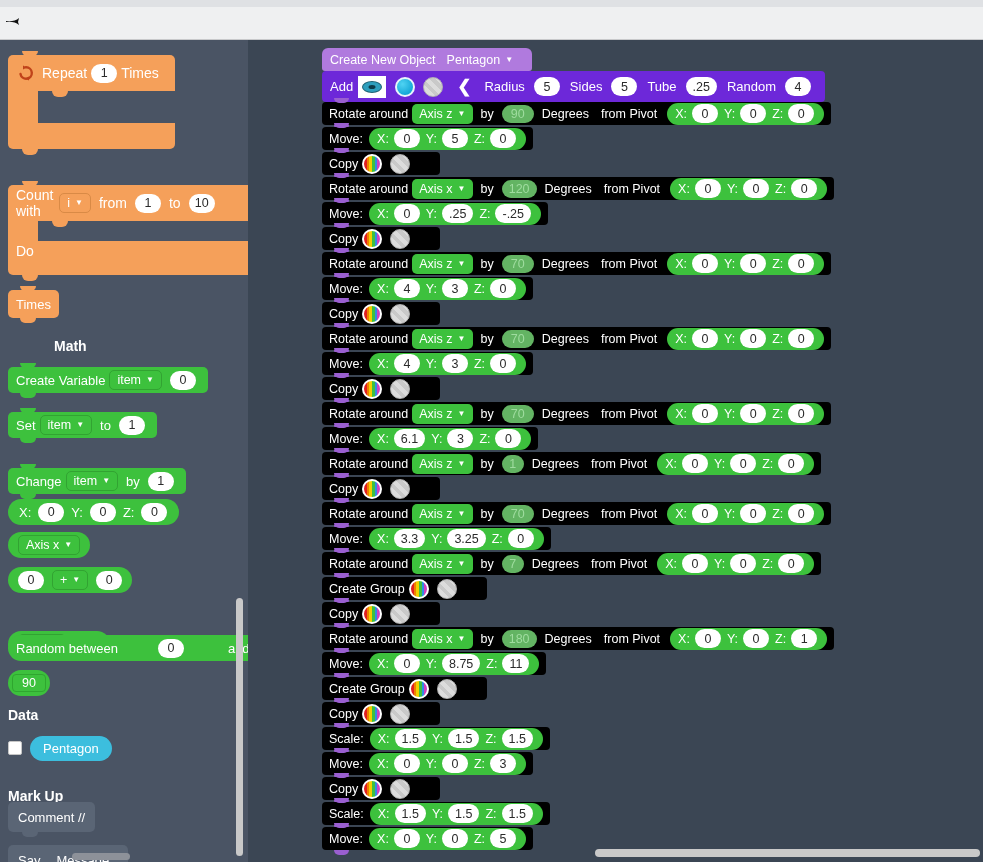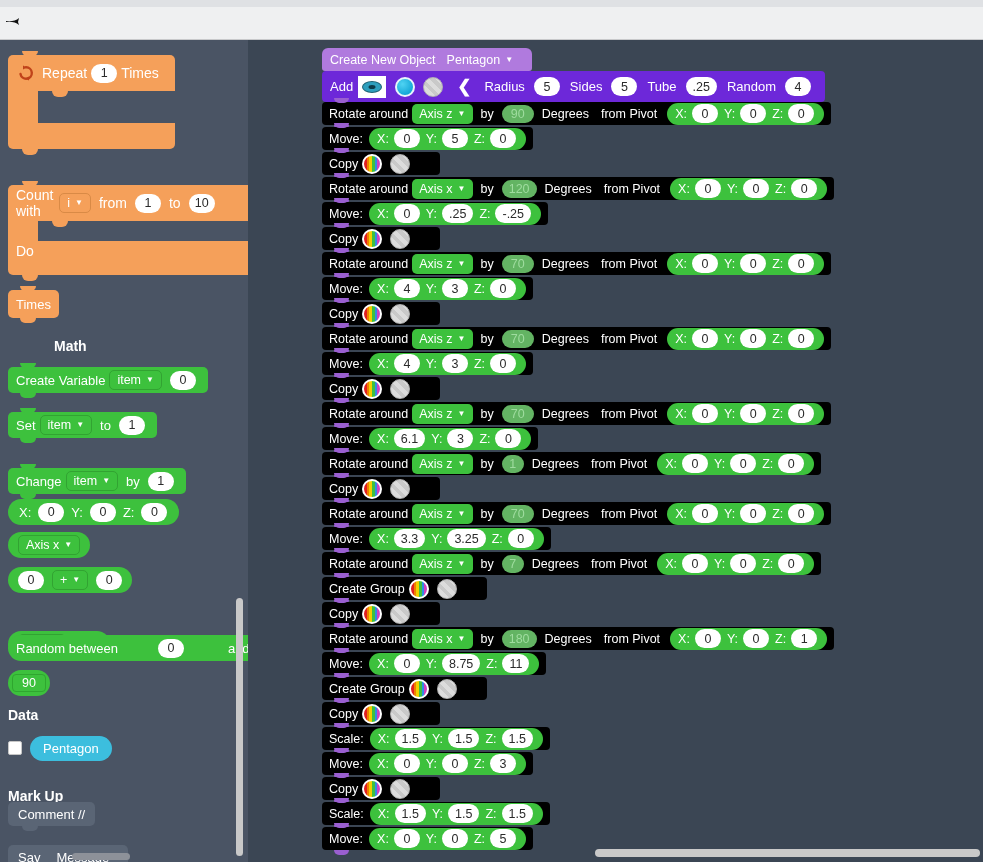--- a/index.html
+++ b/index.html
@@ -159,21 +159,21 @@
   .cb-bg { background:#f5a05a; }
 
   .checkbox {
     position:absolute; width:14px; height:14px;
     background:#fff; border:1px solid #c6c6c6; border-radius:2px;
   }
 
   .comment-blk {
     position:absolute; background:#5a6575; color:#fff;
     border-radius:5px; font-size:13px;
-    display:flex; align-items:center; padding:0 10px; height:24px;
+    display:flex; align-items:center; padding:0 10px; height:30px;
   }
   .bumpdown::after {
     content:""; position:absolute; left:14px; bottom:-5px;
     width:16px; height:5px; background:#5a6575; border-radius:0 0 5px 5px;
   }
 </style>
 </head>
 <body>
 
 <div id="topbar">

